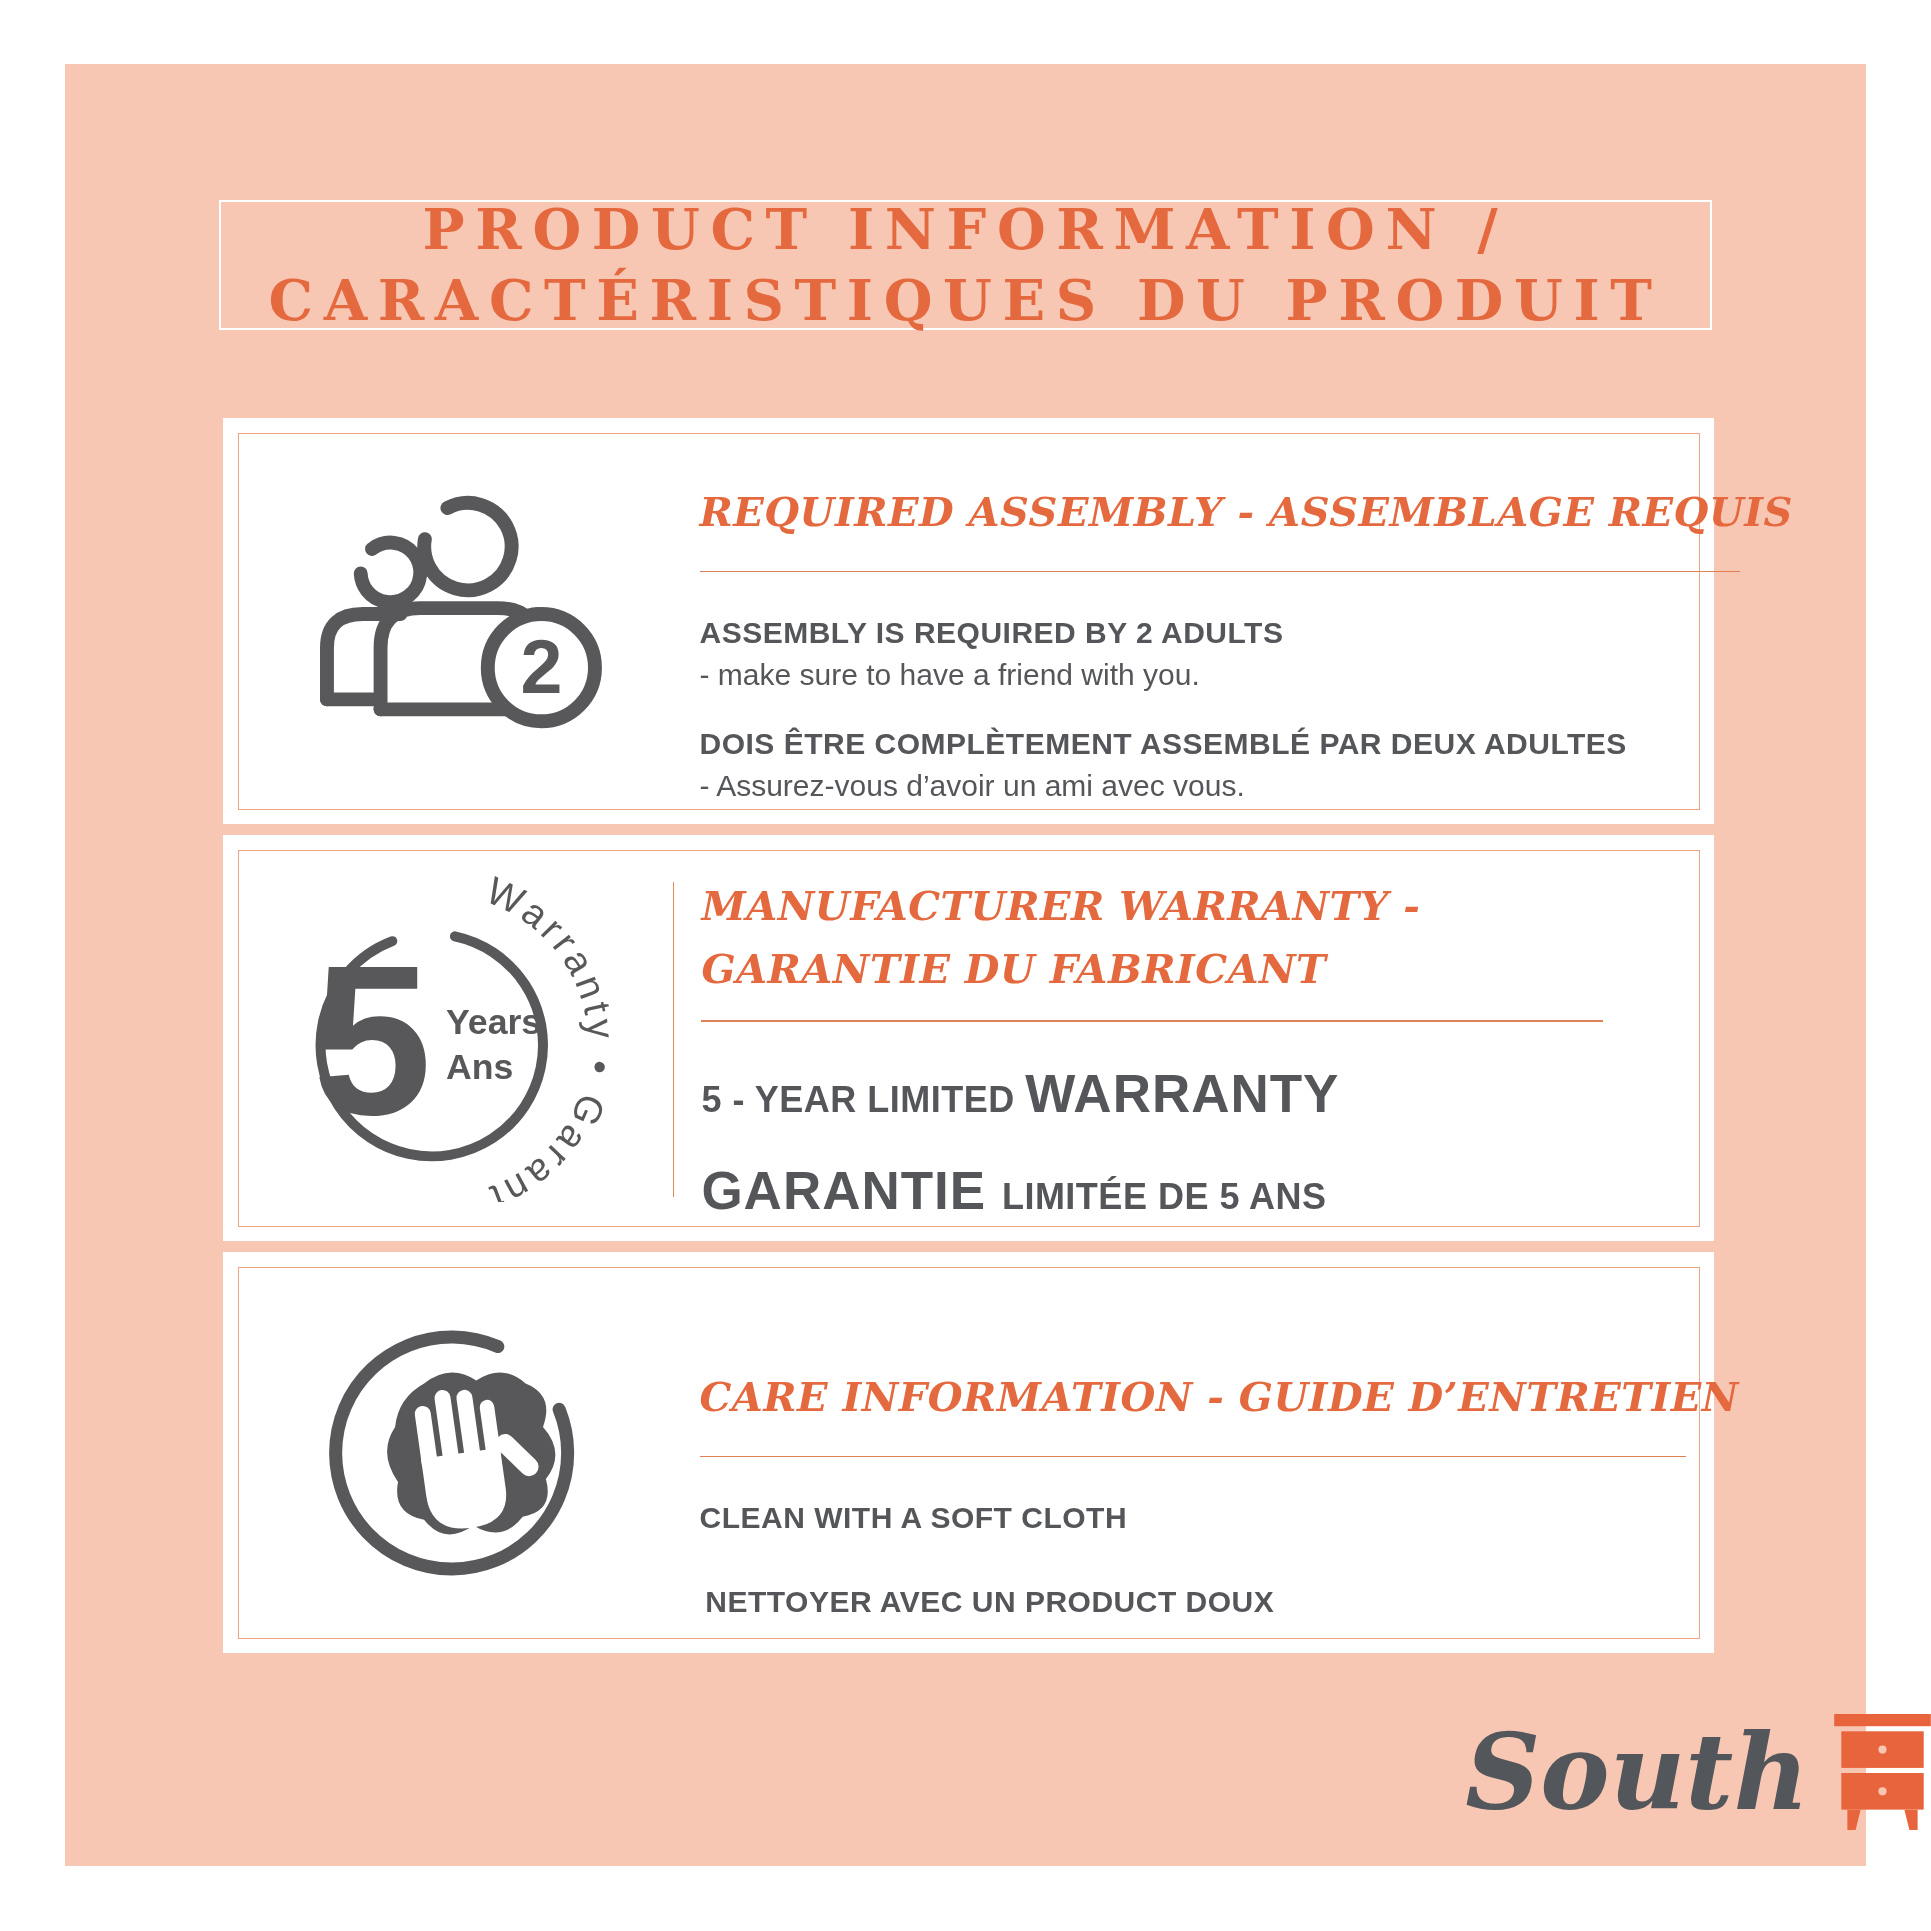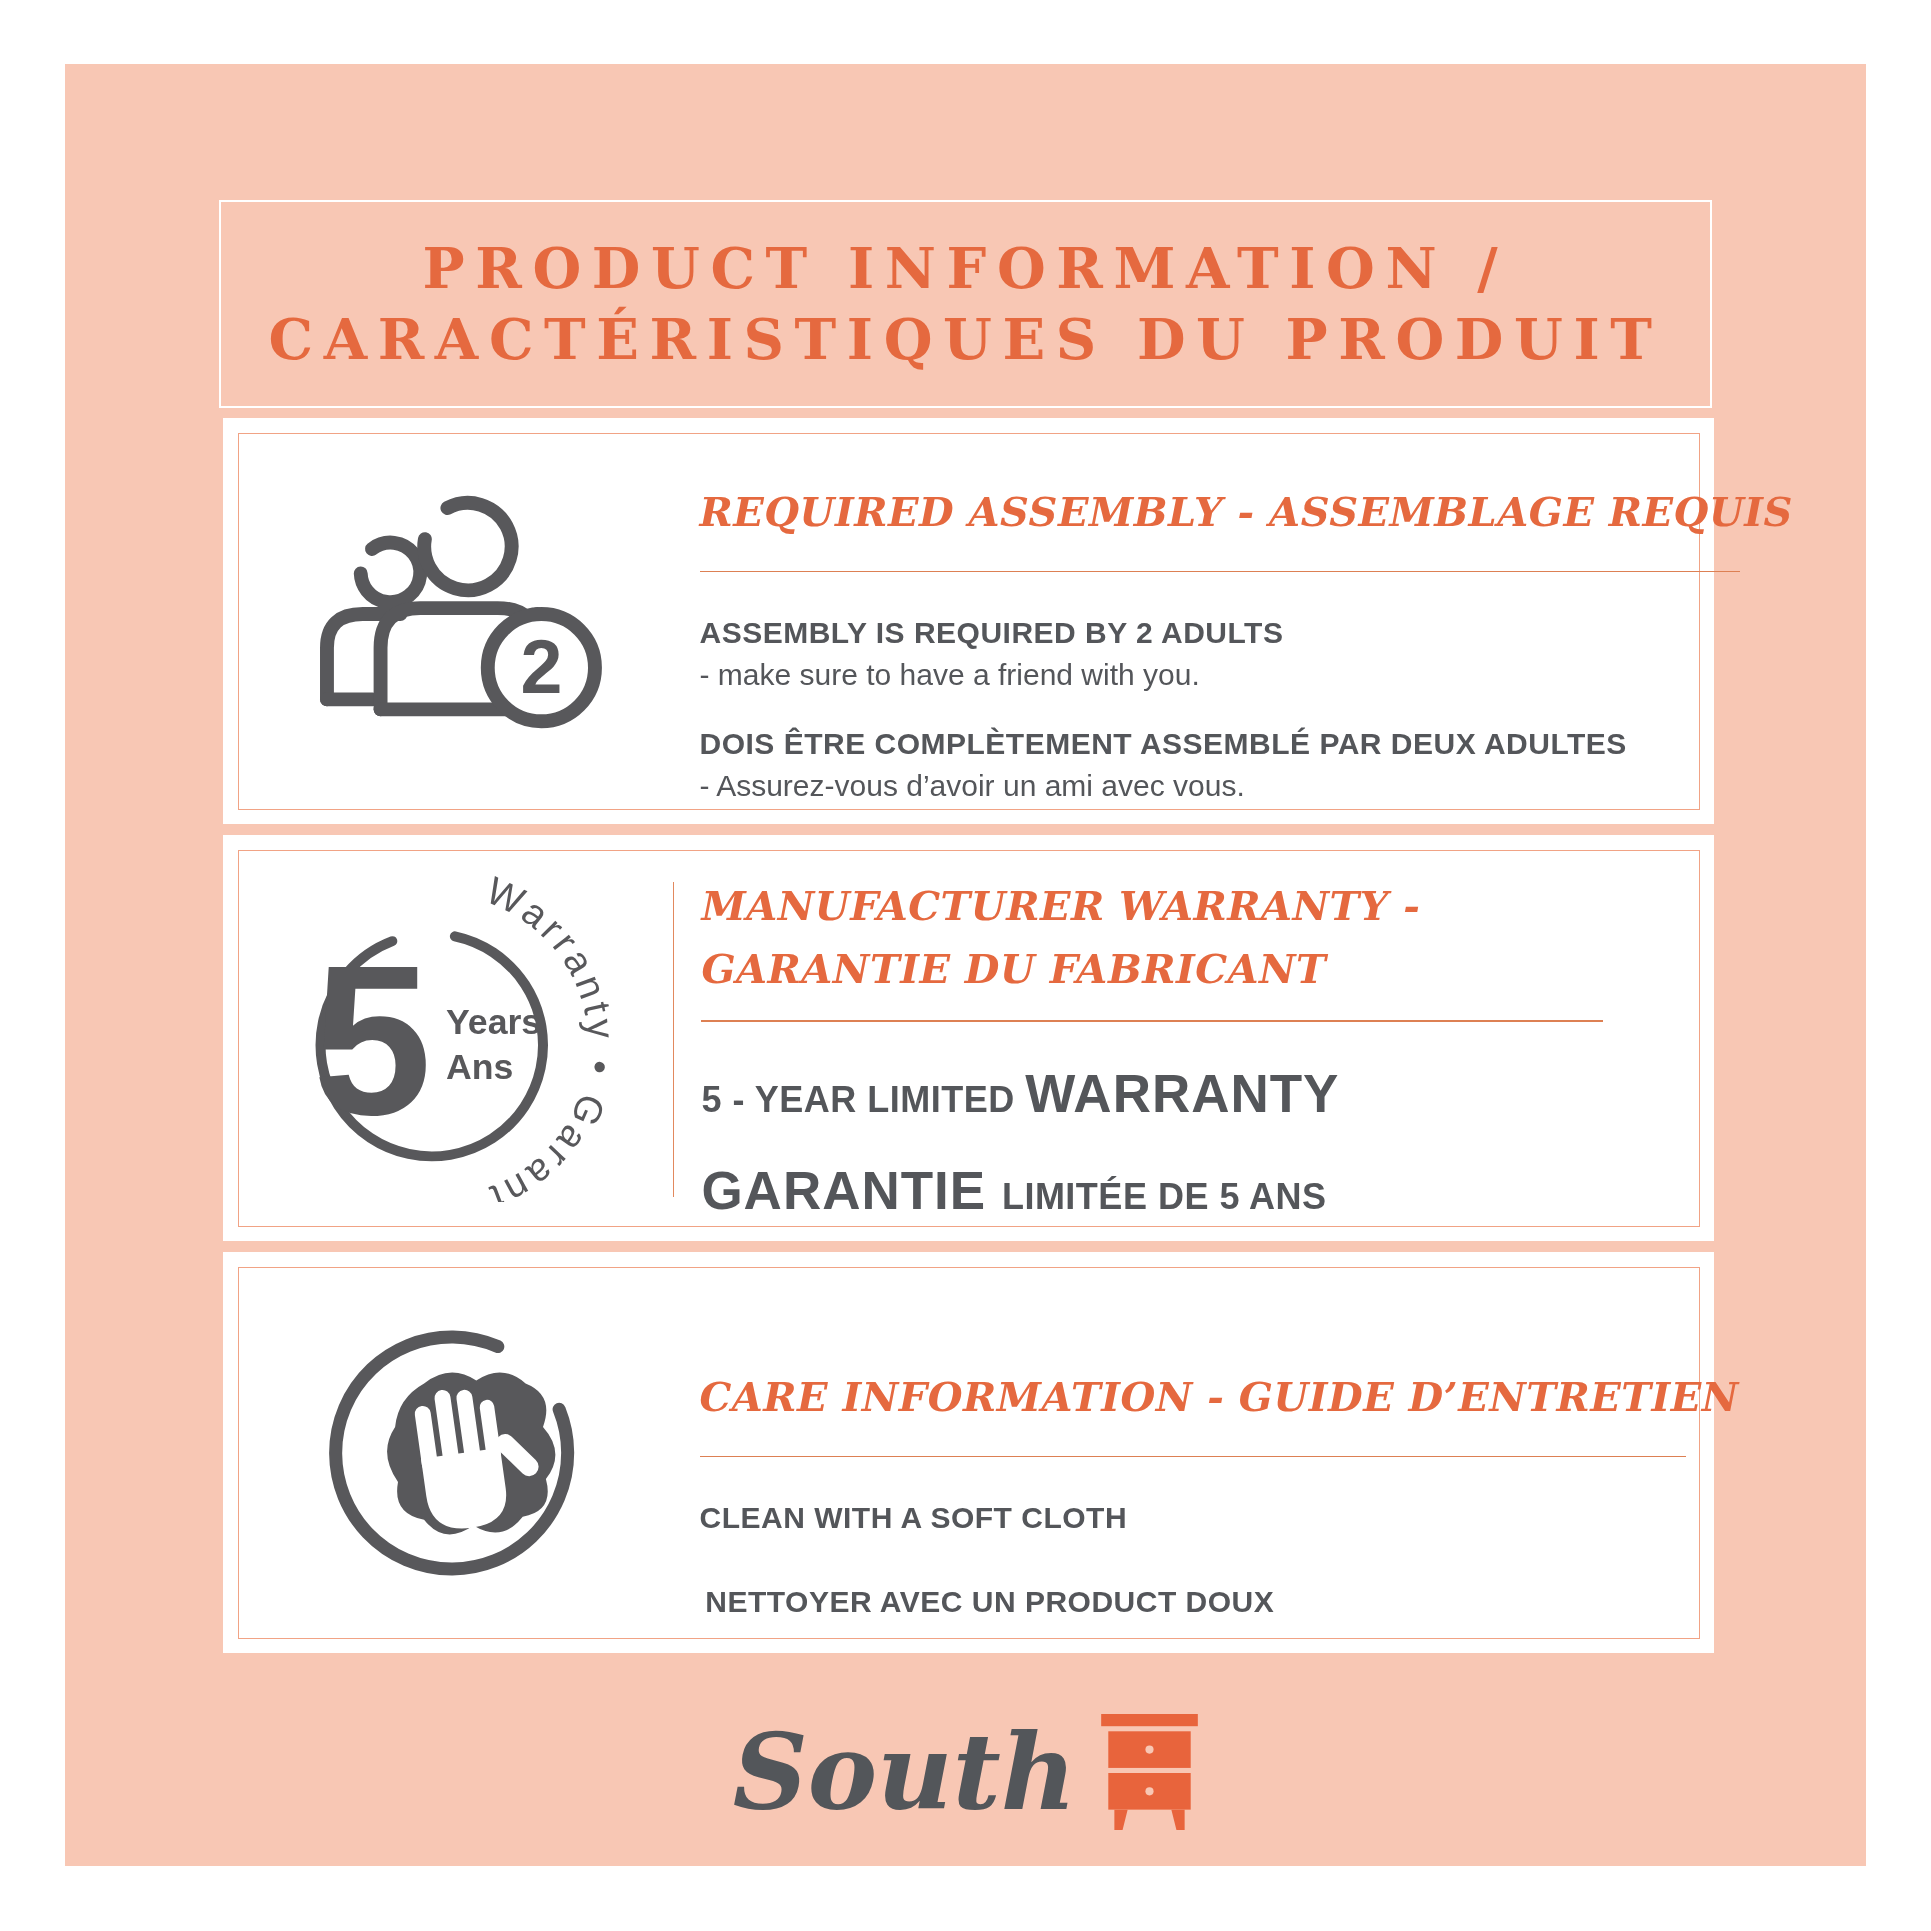--- a/index.html
+++ b/index.html
@@ -15,21 +15,21 @@
   .pink-bg {
     position:absolute;
     left:65px; top:64px; right:65px; bottom:65px;
     background:#F8C7B4;
   }
 
   
   .title-box {
     position:absolute;
     left:219px; top:200px;
-    width:1493px; height:208px;
+    width:1493px; height:130px;
     box-sizing:border-box;
     border:2.9px solid #ffffff;
     display:flex; flex-direction:column;
     align-items:center; justify-content:center;
     gap:11.6px;
   }
   .title-line {
     font-family:"DejaVu Serif", serif;
     font-weight:700;
     font-size:56px;
@@ -128,21 +128,21 @@
   
   .card-3 .card-heading { margin-top:101px; }
   .card-3 .h-divider    { margin-top:31px; }
   .card-3 .l1 { margin-top:44px; }
   .card-3 .l2 { margin-top:50px; margin-left:5.8px; }
 
   
   .logo-row {
     position:absolute;
     left:0; top:1714px; width:1931px;
-    display:flex; align-items:center; justify-content:center;
+    display:flex; align-items:center; justify-content:flex-end;
     gap:25px;
   }
   .logo-word {
     font-family:"DejaVu Serif", serif;
     font-style:italic;
     font-weight:700;
     font-size:104px;
     color:#53565A;
     line-height:1;
   }

